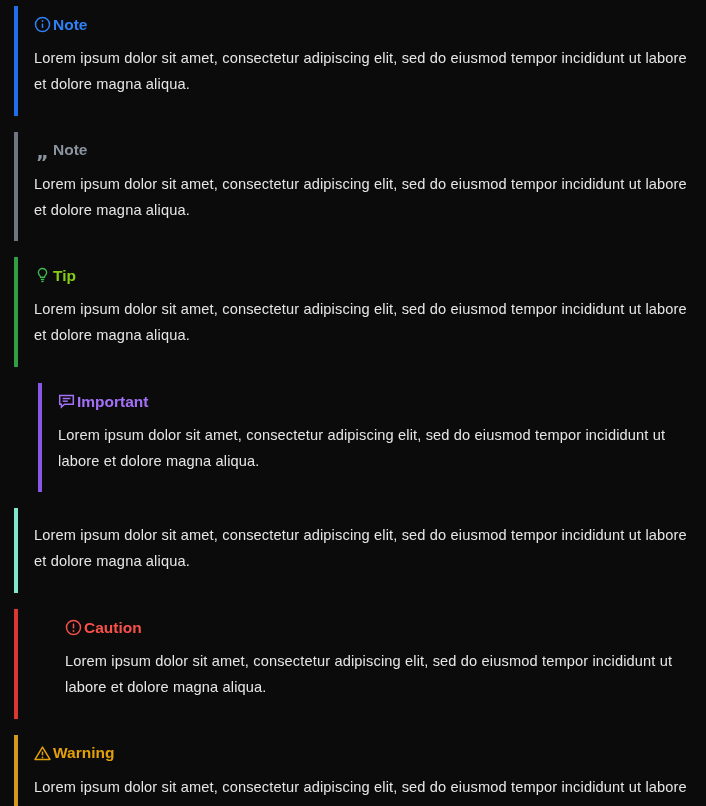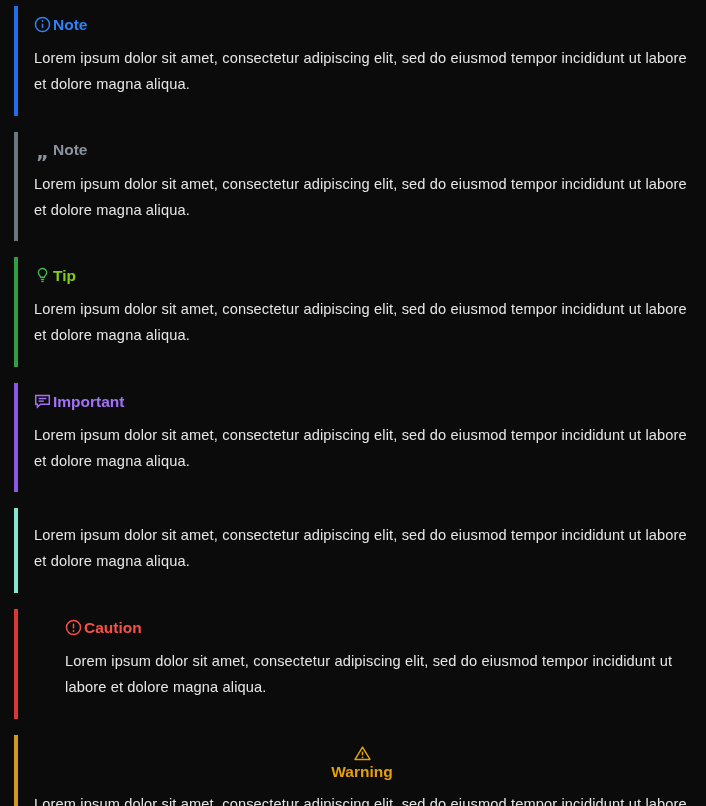--- a/index.html
+++ b/index.html
@@ -91,21 +91,21 @@
           <svg width="17" height="17" viewBox="0 0 16 16" fill="none" stroke="#3fb950" stroke-width="1.3">
             <path d="M8 1.4c-2.2 0-3.9 1.7-3.9 3.8 0 1.5 0.9 2.4 1.5 3.1 0.4 0.5 0.6 0.9 0.6 1.4h3.6c0-0.5 0.2-0.9 0.6-1.4 0.6-0.7 1.5-1.6 1.5-3.1 0-2.1-1.7-3.8-3.9-3.8z"></path>
             <line x1="6.4" y1="11.7" x2="9.6" y2="11.7"></line>
             <line x1="6.9" y1="13.6" x2="9.1" y2="13.6"></line>
           </svg>
         </span>
         <span>Tip</span>
       </div>
       <p class="callout-body">Lorem ipsum dolor sit amet, consectetur adipiscing elit, sed do eiusmod tempor incididunt ut labore et dolore magna aliqua.</p>
     </div>
-    <div class="callout" style="border-left-color: rgb(137, 87, 229);">
+    <div class="callout" style="border-left-color: rgb(137, 87, 229); margin-left: 24px;">
       <div class="callout-head" style="color: rgb(163, 113, 247);">
         <span class="callout-icon">
           <svg width="17" height="17" viewBox="0 0 16 16" fill="none" stroke="#a371f7" stroke-width="1.4">
             <path d="M1.6 2.3h12.8v8.3H6.2L3.2 13.3v-2.7H1.6z"></path>
             <line x1="4.4" y1="5.2" x2="11.6" y2="5.2"></line>
             <line x1="4.4" y1="7.7" x2="9.2" y2="7.7"></line>
           </svg>
         </span>
         <span>Important</span>
       </div>
@@ -121,21 +121,21 @@
             <circle cx="8" cy="8" r="6.6"></circle>
             <line x1="8" y1="4.3" x2="8" y2="8.9"></line>
             <circle cx="8" cy="11.3" r="0.85" fill="#f85149" stroke="none"></circle>
           </svg>
         </span>
         <span>Caution</span>
       </div>
       <p class="callout-body">Lorem ipsum dolor sit amet, consectetur adipiscing elit, sed do eiusmod tempor incididunt ut labore et dolore magna aliqua.</p>
     </div>
     <div class="callout" style="border-left-color: rgb(210, 153, 34);">
-      <div class="callout-head" style="color: rgb(227, 160, 8); flex-direction: column;">
+      <div class="callout-head" style="color: rgb(227, 160, 8);">
         <span class="callout-icon">
           <svg width="17" height="17" viewBox="0 0 16 16" fill="none" stroke="#e3a008" stroke-width="1.4" stroke-linejoin="round">
             <path d="M8 1.9 15 13.6H1z"></path>
             <line x1="8" y1="6.2" x2="8" y2="9.7"></line>
             <circle cx="8" cy="11.7" r="0.8" fill="#e3a008" stroke="none"></circle>
           </svg>
         </span>
         <span>Warning</span>
       </div>
       <p class="callout-body">Lorem ipsum dolor sit amet, consectetur adipiscing elit, sed do eiusmod tempor incididunt ut labore et dolore magna aliqua.</p>

